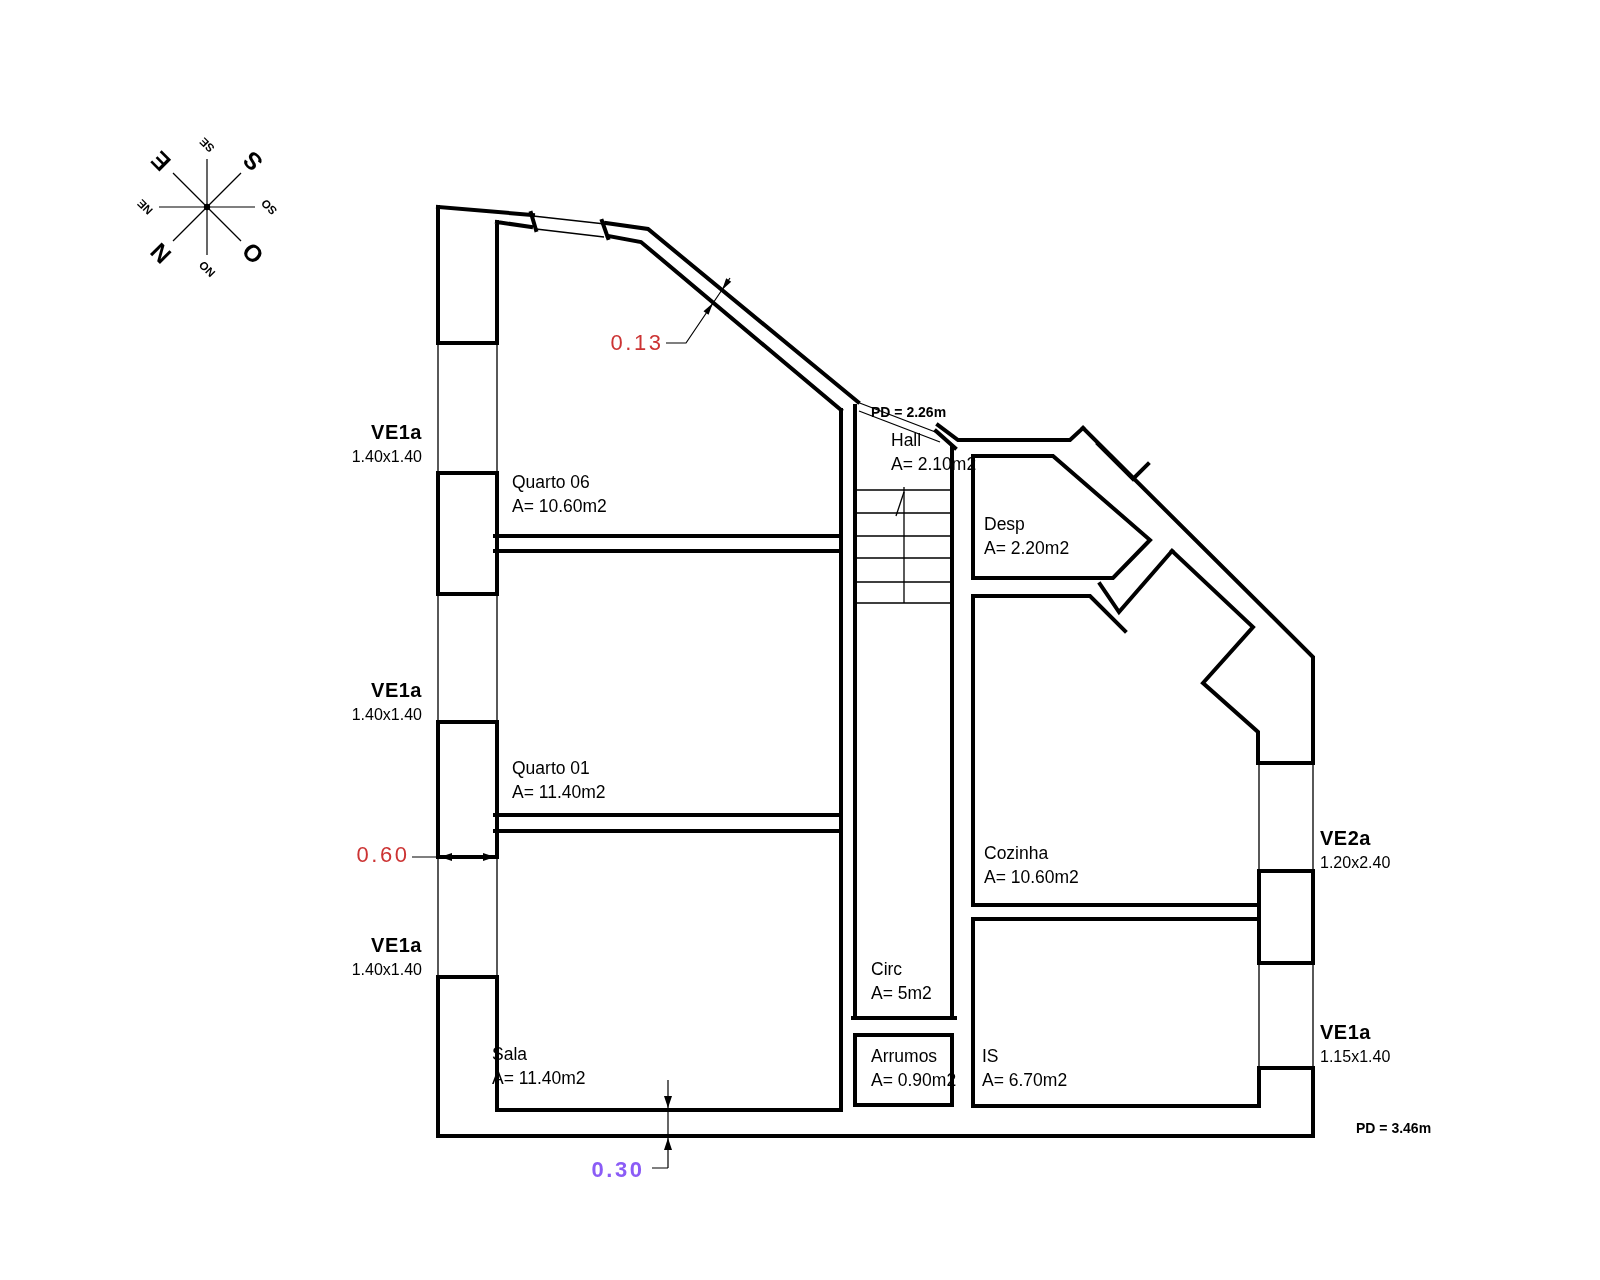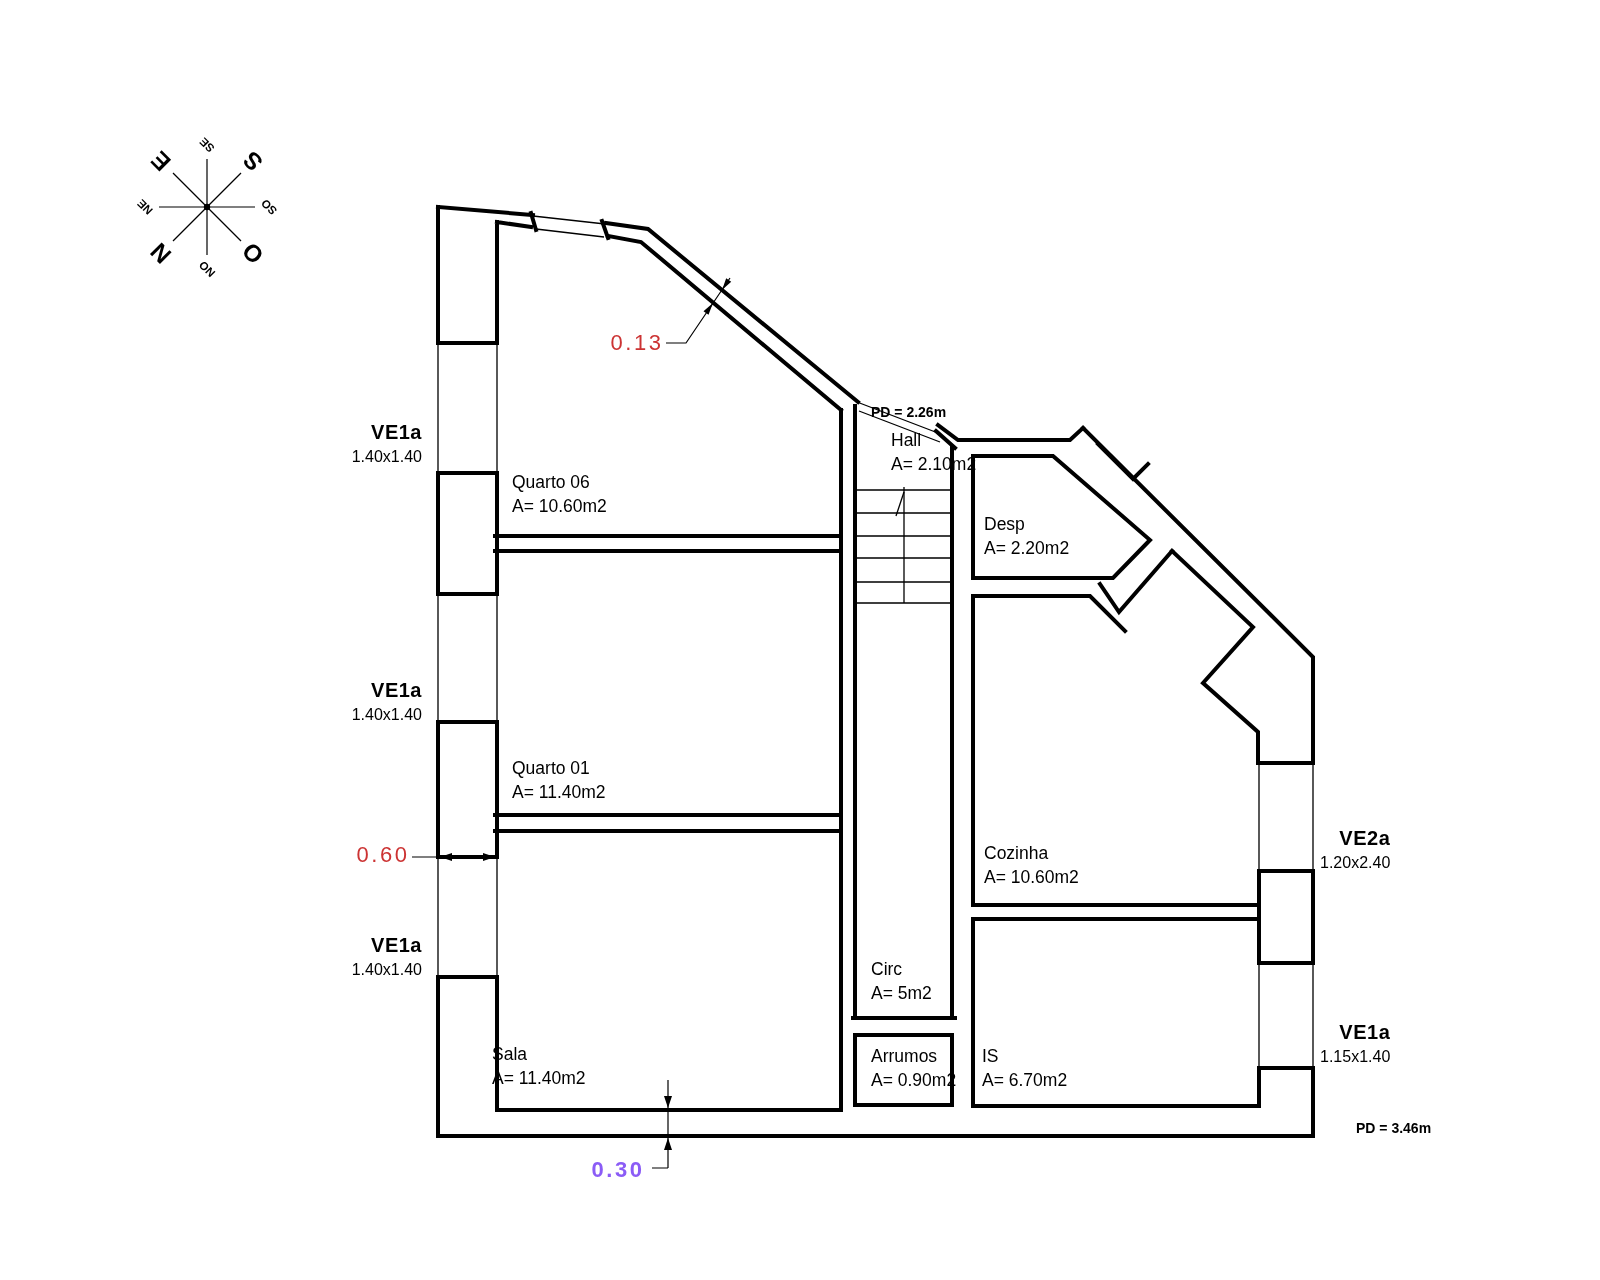--- a/index.html
+++ b/index.html
@@ -4,21 +4,21 @@
 <style>
   html,body{margin:0;padding:0;background:#fff;}
   #canvas{
     position:relative;width:1600px;height:1280px;background:#fff;overflow:hidden;
     font-family:"Liberation Sans", sans-serif;color:#000;
   }
   #plan-svg{position:absolute;left:0;top:0;}
   .label{position:absolute;white-space:nowrap;line-height:24px;font-size:17.5px;}
   .label .room-name{display:block;}
   .label .room-area{display:block;}
-  .win-label{position:absolute;white-space:nowrap;text-align:right;}
+  .win-label{position:absolute;white-space:nowrap;text-align:left;}
   .win-label.right-align{text-align:right;transform:translateX(-100%);}
   .win-code{display:block;font-size:20px;font-weight:bold;line-height:25px;letter-spacing:.5px;}
   .win-size{display:block;font-size:16px;line-height:24px;}
   .pd-label{position:absolute;white-space:nowrap;font-size:14px;font-weight:bold;text-align:center;}
   .dim-label{position:absolute;white-space:nowrap;font-size:22px;letter-spacing:2.5px;transform:translate(-50%,-50%);}
   .compass-letter{position:absolute;white-space:nowrap;transform:translate(-50%,-50%) rotate(225deg);}
   .compass-letter.big{font-size:24px;font-weight:bold;}
   .compass-letter.small{font-size:11.5px;font-weight:600;}
 </style>
 </head>

